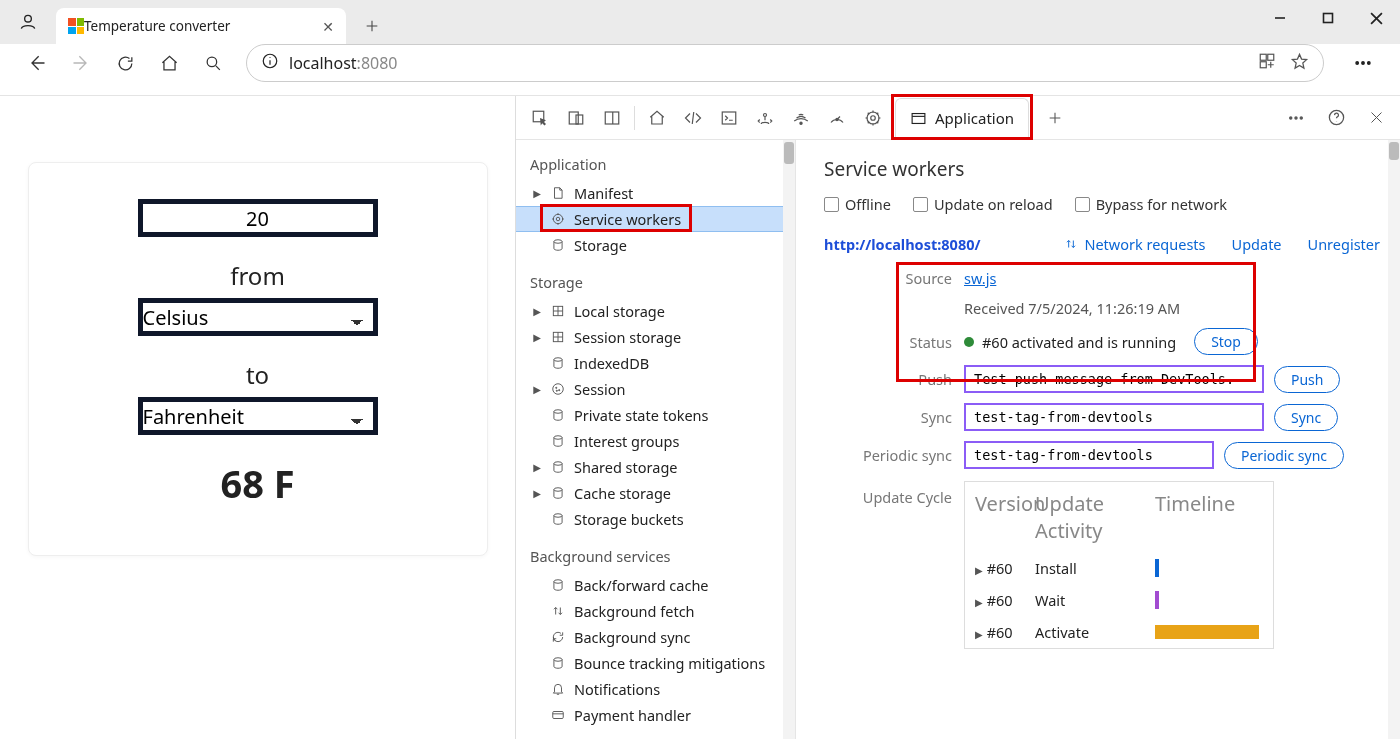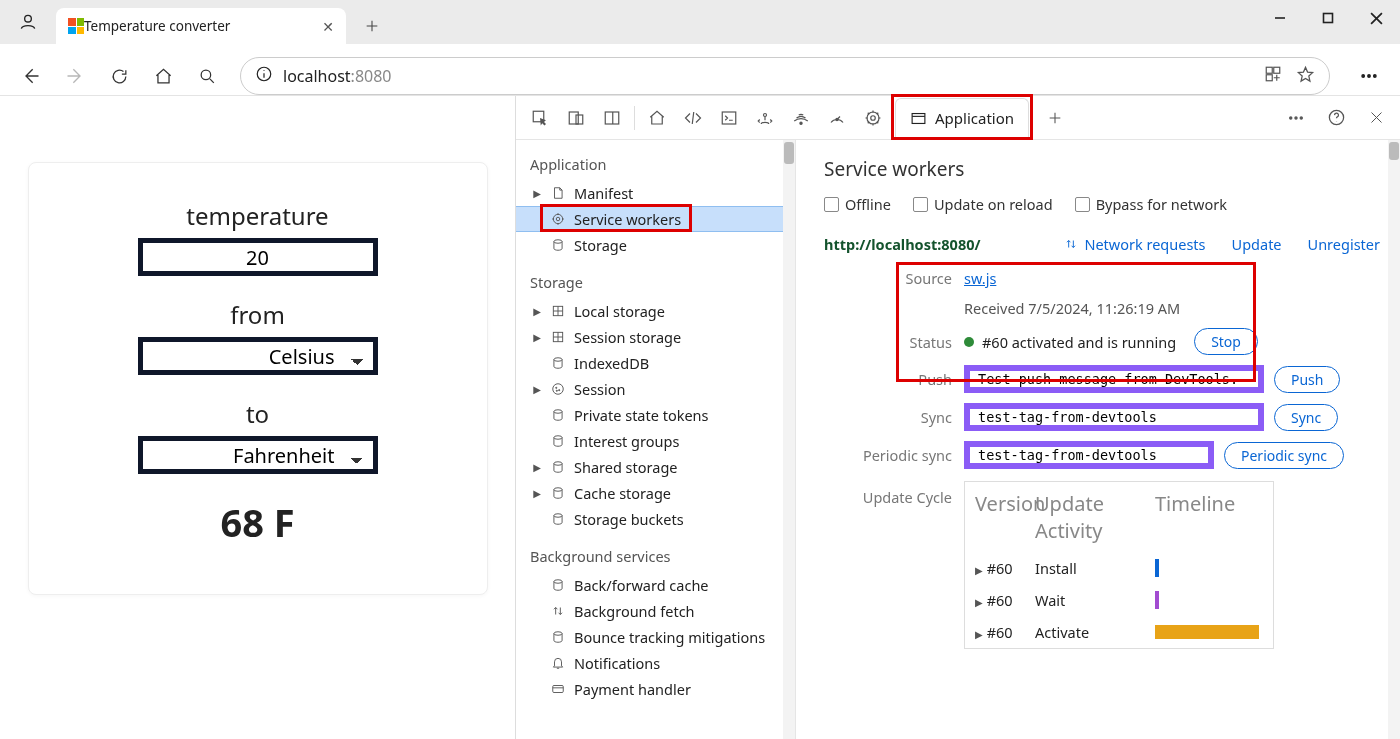--- a/index.html
+++ b/index.html
@@ -13,37 +13,37 @@
   .favicon { width:16px; height:16px; display:grid; grid-template-columns:1fr 1fr; grid-template-rows:1fr 1fr; gap:1px;}
   .favicon span:nth-child(1){background:#f25022;} .favicon span:nth-child(2){background:#7fba00;}
   .favicon span:nth-child(3){background:#00a4ef;} .favicon span:nth-child(4){background:#ffb900;}
   .tab-title { font-size: 13.5px; color:#222; flex:1; }
   .tab-close { font-size:14px; color:#555; cursor:pointer; }
   .newtab-btn { width:36px; height:36px; margin-left:8px; display:flex; align-items:center; justify-content:center; border-radius:6px; color:#444; margin-top:8px;}
   .wincontrols { position:absolute; right:0; top:0; display:flex; }
   .wincontrols div { width:48px; height:36px; display:flex; align-items:center; justify-content:center; color:#222;}
 
   
-  .toolbar { height: 52px; background:#fff; display:flex; align-items:flex-end; padding: 0 12px; gap:6px; border-bottom:1px solid #e4e4e4;}
+  .toolbar { height: 52px; background:#fff; display:flex; align-items:flex-start; padding: 0 18px; gap:6px; border-bottom:1px solid #e4e4e4;}
   .tbtn { width:38px; height:38px; display:flex; align-items:center; justify-content:center; color:#333; border-radius:6px;}
   .tbtn.disabled { opacity:.35; }
   .addrbar { flex:1; height:38px; border:1px solid #ccc; border-radius:19px; display:flex; align-items:center; padding:0 14px; gap:10px; margin:0 8px;}
   .addrbar .host { font-size:16px; color:#222; }
   .addrbar .port { font-size:16px; color:#888; }
   .addrbar-spacer { flex:1; }
   .addrbar .trailicons { display:flex; gap:14px; color:#555;}
   .more-btn { width:38px; height:38px; display:flex; align-items:center; justify-content:center; margin-left:6px;}
 
   
   .workspace { display:flex; height: calc(739px - 44px - 52px); background:#fff;}
   .page-pane { width: 515px; background:#fff; padding: 10px; }
   .converter-card { width: 460px; margin: 56px auto 0; background:#fff; border:1px solid #eee; border-radius:8px; padding: 36px 24px 46px; text-align:center; box-shadow:0 1px 4px rgba(0,0,0,.04);}
   .clabel { font-size:24px; color:#222; margin-bottom:6px; }
   .cinput, .cselect { width: 240px; height:38px; border:5px solid #0f172a; font-size:20px; text-align:center; margin:0 auto 22px; display:block; background:#fff;}
-  .cselect { appearance:none; padding-right:38px; background-image: linear-gradient(45deg, transparent 50%, #333 50%), linear-gradient(135deg, #333 50%, transparent 50%); background-position: calc(100% - 16px) 17px, calc(100% - 10px) 17px; background-size:6px 6px,6px 6px; background-repeat:no-repeat; text-align:right;}
+  .cselect { appearance:none; padding-right:26px; background-image: linear-gradient(45deg, transparent 50%, #333 50%), linear-gradient(135deg, #333 50%, transparent 50%); background-position: calc(100% - 16px) 17px, calc(100% - 10px) 17px; background-size:6px 6px,6px 6px; background-repeat:no-repeat; text-align:left;}
   .cresult { font-size:38px; font-weight:700; margin-top:18px; }
 
   
   .devtools { flex:1; display:flex; flex-direction:column; border-left:1px solid #ddd; }
   .dt-tabbar { height:44px; border-bottom:1px solid #e5e5e5; display:flex; align-items:center; padding:0 6px; position:relative; background:#fff;}
   .dt-iconbtn { width:36px; height:36px; display:flex; align-items:center; justify-content:center; color:#555; border-radius:4px;}
   .dt-sep { width:1px; height:24px; background:#ddd; margin:0 4px;}
   .dt-apptab { display:flex; align-items:center; gap:8px; padding:0 14px; height:40px; border:1px solid #ddd; border-bottom-color:#fff; border-radius:6px 6px 0 0; margin-bottom:-1px; font-size:15px; color:#222; position:relative;}
   .highlight-tab { position:absolute; border:3px solid #d00; pointer-events:none; }
   .dt-right { margin-left:auto; display:flex; align-items:center; gap:4px;}
@@ -59,27 +59,27 @@
   .side-scroll-track { position:absolute; right:0; top:0; width:12px; height:100%; background:#f3f3f3;}
   .side-scroll-thumb { position:absolute; right:1px; top:2px; width:10px; height:22px; background:#bbb; border-radius:3px;}
   .highlight-sw { position:absolute; border:3px solid #d00; pointer-events:none; }
 
   .detail { flex:1; padding:16px 0 0 28px; overflow-y:auto; position:relative; font-size:14.5px;}
   .detail h2 { font-size:19px; font-weight:400; margin-bottom:12px; color:#333;}
   .opts-row { display:flex; gap:22px; margin-bottom:20px; color:#333; font-size:14.5px;}
   .opts-row label { display:flex; align-items:center; gap:6px;}
   .chk { width:15px; height:15px; border:1.5px solid #888; border-radius:2px; display:inline-block;}
   .origin-row { display:flex; align-items:center; gap:22px; margin-bottom:14px; padding-right:20px;}
-  .origin-row .origin { font-weight:700; color:#14532d;text-align:center; }
+  .origin-row .origin { font-weight:700; color:#1d4ed8;text-align:center; }
   .links { margin-left:auto; display:flex; gap:26px; font-size:14.5px;}
   .links a { color:#0a66d4; text-decoration:none; }
   .links .nr { display:flex; align-items:center; gap:6px;}
   .kv-grid { display:grid; grid-template-columns: 140px 1fr; row-gap:10px; align-items:center; padding-right:24px;}
   .kv-grid .k { text-align:right; color:#777; padding-right:12px;}
-  .kv-grid input.txt { width:300px; height:28px; border:6px solid #8b5cf6; padding:0 8px; font-family: Consolas, monospace; font-size:13.5px;}
+  .kv-grid input.txt { width:300px; height:28px; border:2px solid #8b5cf6; padding:0 8px; font-family: Consolas, monospace; font-size:13.5px;}
   .pillbtn { border:1px solid #0a66d4; color:#0a66d4; background:#fff; border-radius:14px; padding:3px 16px; font-size:14px; margin-left:10px; white-space:nowrap;}
   .src-link { color:#0a66d4; text-decoration:underline;}
   .status-wrap { display:flex; align-items:center; gap:8px;}
   .dot { width:10px; height:10px; border-radius:50%; background:#2e8b39; display:inline-block;}
   .cycle-box { border:1px solid #ddd; margin-top:2px; width:310px;}
   .cycle-head { display:grid; grid-template-columns:60px 120px 1fr; padding:8px 10px; color:#888; font-size:20px;}
   .cycle-row { display:grid; grid-template-columns:60px 120px 1fr; padding:6px 10px; align-items:center; font-size:14.5px;}
   .cycle-row .tri2 { font-size:10px; color:#555; margin-right:4px;}
   .tl-install { width:4px; height:18px; background:#0a66d4;}
   .tl-wait { width:4px; height:18px; background:#a24bd1;}
@@ -188,21 +188,20 @@
         <circle cx="12" cy="12" r="1.5" fill="currentColor"></circle>
         <circle cx="19" cy="12" r="1.5" fill="currentColor"></circle>
       </svg>
     </div>
 </div>
 
 <div class="workspace">
 
   <div class="page-pane">
     <div class="converter-card">
-      <div class="clabel">temperature</div>
       <input class="cinput" value="20" style="">
       <div class="clabel">from</div>
       <select class="cselect"><option>Celsius</option></select>
       <div class="clabel">to</div>
       <select class="cselect"><option>Fahrenheit</option></select>
       <div class="cresult">68 F</div>
     </div>
   </div>
 
   <div class="devtools">
@@ -449,20 +448,29 @@
             <span>Back/forward cache</span>
           </div>
         <div class="tree-row">
             <span class="tri blank">▶</span>
             <span class="tree-icon">
               <svg width="14" height="14" viewBox="0 0 24 24">
                 <path d="M8 6v12M16 6v12M5 9l3-3 3 3M19 15l-3 3-3-3"></path>
               </svg>
             </span>
             <span>Background fetch</span>
+          </div>
+        <div class="tree-row">
+            <span class="tri blank">▶</span>
+            <span class="tree-icon">
+              <svg width="14" height="14" viewBox="0 0 24 24">
+                <path d="M20 12a8 8 0 1 1-3-6.3M20 4v5h-5M4 12a8 8 0 0 0 3 6.3M4 20v-5h5"></path>
+              </svg>
+            </span>
+            <span>Background sync</span>
           </div>
         <div class="tree-row">
             <span class="tri blank">▶</span>
             <span class="tree-icon">
               <svg width="14" height="14" viewBox="0 0 24 24">
                 <ellipse cx="12" cy="6" rx="7" ry="3"></ellipse>
                 <path d="M5 6v12c0 1.7 3.1 3 7 3s7-1.3 7-3V6"></path>
               </svg>
             </span>
             <span>Bounce tracking mitigations</span>

